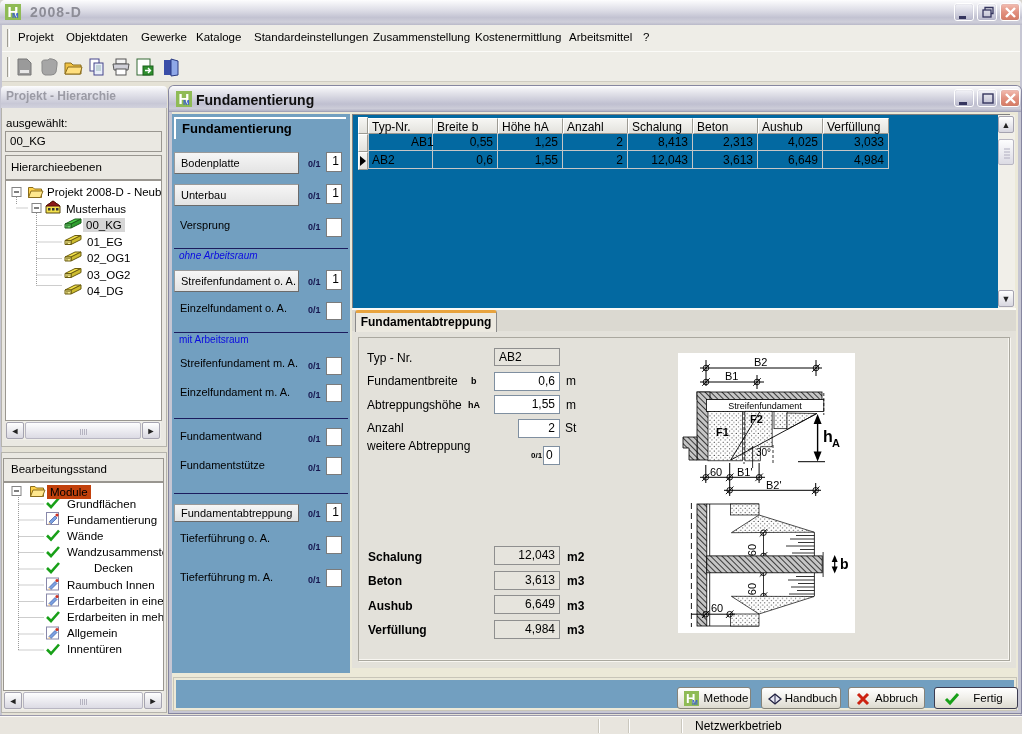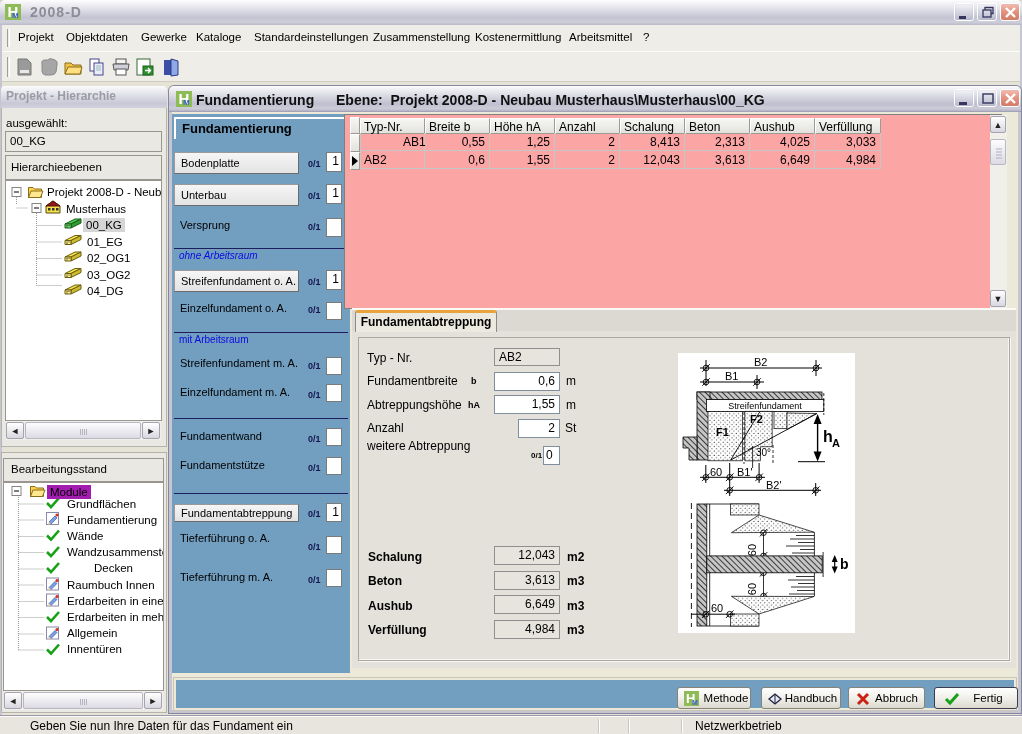--- a/index.html
+++ b/index.html
@@ -45,21 +45,21 @@
 #sbar { position:absolute; left:0; top:2px; width:178px; height:559px; background:#729fc0; }
 .sbhead { position:absolute; left:2px; top:3px; width:172px; height:22px; border-top:2px solid #fff; border-left:2px solid #fff; }
 .sbtnbig { position:absolute; left:2px; width:125px; height:22px; background:linear-gradient(180deg,#f6f6f6,#e3e3e3);
   border:1px solid #9a9a9a; border-bottom-color:#6b6b6b; border-right-color:#6b6b6b; font-size:11px; line-height:20px; padding-left:6px; color:#000; }
 .sblabel { position:absolute; left:8px; font-size:11px; color:#000; white-space:nowrap; }
 .sb01 { position:absolute; left:136px; font-size:9px; font-weight:bold; color:#16164e; }
 .sbbox { position:absolute; left:154px; width:16px; background:#fff; border:1px solid #7b7b7b; font-size:12px; line-height:17px; text-align:right; padding-right:2px; color:#000; }
 .sbdiv { position:absolute; left:2px; width:174px; height:1px; background:#1c1c5e; }
 .sbblue { position:absolute; left:7px; font-size:10px; color:#0a0ae0; white-space:nowrap; }
 
-#tblwrap { position:absolute; left:172px; top:2px; width:658px; height:195px; background:#fca5a5; border:1px solid #808080; }
+#tblwrap { position:absolute; left:180px; top:2px; width:658px; height:195px; background:#0369a1; border:1px solid #808080; }
 .th { position:absolute; top:3px; height:16px; background:linear-gradient(180deg,#f6f6f3,#e3e2dd);
   border-top:1px solid #fff; border-left:1px solid #fff; border-right:1px solid #9c9a92; border-bottom:1px solid #9c9a92;
   font-size:12px; padding:1px 0 0 3px; color:#000; }
 .td { position:absolute; height:18px; border-right:1px solid #c6c6c6; border-bottom:1px solid #c6c6c6;
   font-size:12px; padding:2px 4px 0 3px; color:#000; }
 .num { text-align:right; }
 .vsb { position:absolute; width:17px; background:#f1efe9; }
 
 #tabpanel { position:absolute; left:180px; top:219px; width:664px; height:337px; background:#e3e1da; }
 #tab { position:absolute; left:3px; top:-21px; width:142px; height:22px; background:#ece9e0; border:1px solid #8a8a8a; border-bottom:none;
@@ -290,21 +290,21 @@
   <use href="#pen" x="42" y="29"></use>
   <use href="#chk" x="42" y="46.5"></use>
   <use href="#chk" x="42" y="63"></use>
   <use href="#chk" x="42" y="79"></use>
   <use href="#pen" x="42" y="94.5"></use>
   <use href="#pen" x="42" y="110.5"></use>
   <use href="#chk" x="42" y="128"></use>
   <use href="#pen" x="42" y="143.5"></use>
   <use href="#chk" x="42" y="160.5"></use>
 </svg>
-<div class="trow" style="left:43px; top:2px; background:#a21caf; padding:1px 3px;">Module</div>
+<div class="trow" style="left:43px; top:2px; background:#c2410c; padding:1px 3px;">Module</div>
 <div class="trow" style="left:63px; top:14.5px;">Grundflächen</div>
 <div class="trow" style="left:63px; top:30.7px;">Fundamentierung</div>
 <div class="trow" style="left:63px; top:46.9px;">Wände</div>
 <div class="trow" style="left:63px; top:63.1px;">Wandzusammenste</div>
 <div class="trow" style="left:63px; top:79.3px;padding-left:27px;">Decken</div>
 <div class="trow" style="left:63px; top:95.5px;">Raumbuch Innen</div>
 <div class="trow" style="left:63px; top:111.7px;">Erdarbeiten in einer</div>
 <div class="trow" style="left:63px; top:127.9px;">Erdarbeiten in mehre</div>
 <div class="trow" style="left:63px; top:144.1px;">Allgemein</div>
 <div class="trow" style="left:63px; top:160.3px;">Innentüren</div>
@@ -317,21 +317,20 @@
     </div>
 </div>
 
 <div id="iwin" class="abs">
   <div id="ititle"></div>
   <div class="caplogo" style="left:7px; top:5px;">
       <span class="h">H</span>
       <span class="m">M</span>
     </div>
   <div class="abs" style="left:27px; top:6px; font-size:14px; font-weight:bold; color:#101010;">Fundamentierung</div>
-  <div class="abs" style="left:167px; top:6px; font-size:14px; font-weight:bold; color:#101010;">Ebene:&nbsp; Projekt 2008-D - Neubau Musterhaus\Musterhaus\00_KG</div>
   <div class="capbtn" style="left:785px; top:3px;">
       <svg width="20" height="18">
         <rect x="4" y="12" width="8" height="3" fill="#35355e"></rect>
       </svg>
     </div>
   <div class="capbtn" style="left:808px; top:3px;">
       <svg width="20" height="18">
         <rect x="5" y="4" width="10" height="9" fill="none" stroke="#35355e" stroke-width="1.4"></rect>
       </svg>
     </div>
@@ -612,18 +611,17 @@
             <path d="M2 2 L12 12 M12 2 L2 12" stroke="#cc2211" stroke-width="3"></path>
           </svg><span style="margin-left:20px; line-height:20px;">Abbruch</span></div>
       <div class="bbtn" style="left:758px; width:84px; border-color:#3c3c50;"><svg width="16" height="14" style="position:absolute;left:9px;top:4px;">
             <path d="M2 7 L6 11 L14 2" stroke="#18a018" stroke-width="3" fill="none"></path>
           </svg><span style="margin-left:24px; line-height:20px;">Fertig</span></div>
     </div>
   </div>
 </div>
 
 <div id="status" class="abs">
-  <span class="abs" style="left:30px; top:3px;">Geben Sie nun Ihre Daten für das Fundament ein</span>
   <div class="sdiv" style="left:598px;"></div>
   <div class="sdiv" style="left:628px;"></div>
   <div class="sdiv" style="left:681px;"></div>
   <span class="abs" style="left:695px; top:3px;">Netzwerkbetrieb</span>
 </div>
 
 </body></html>

